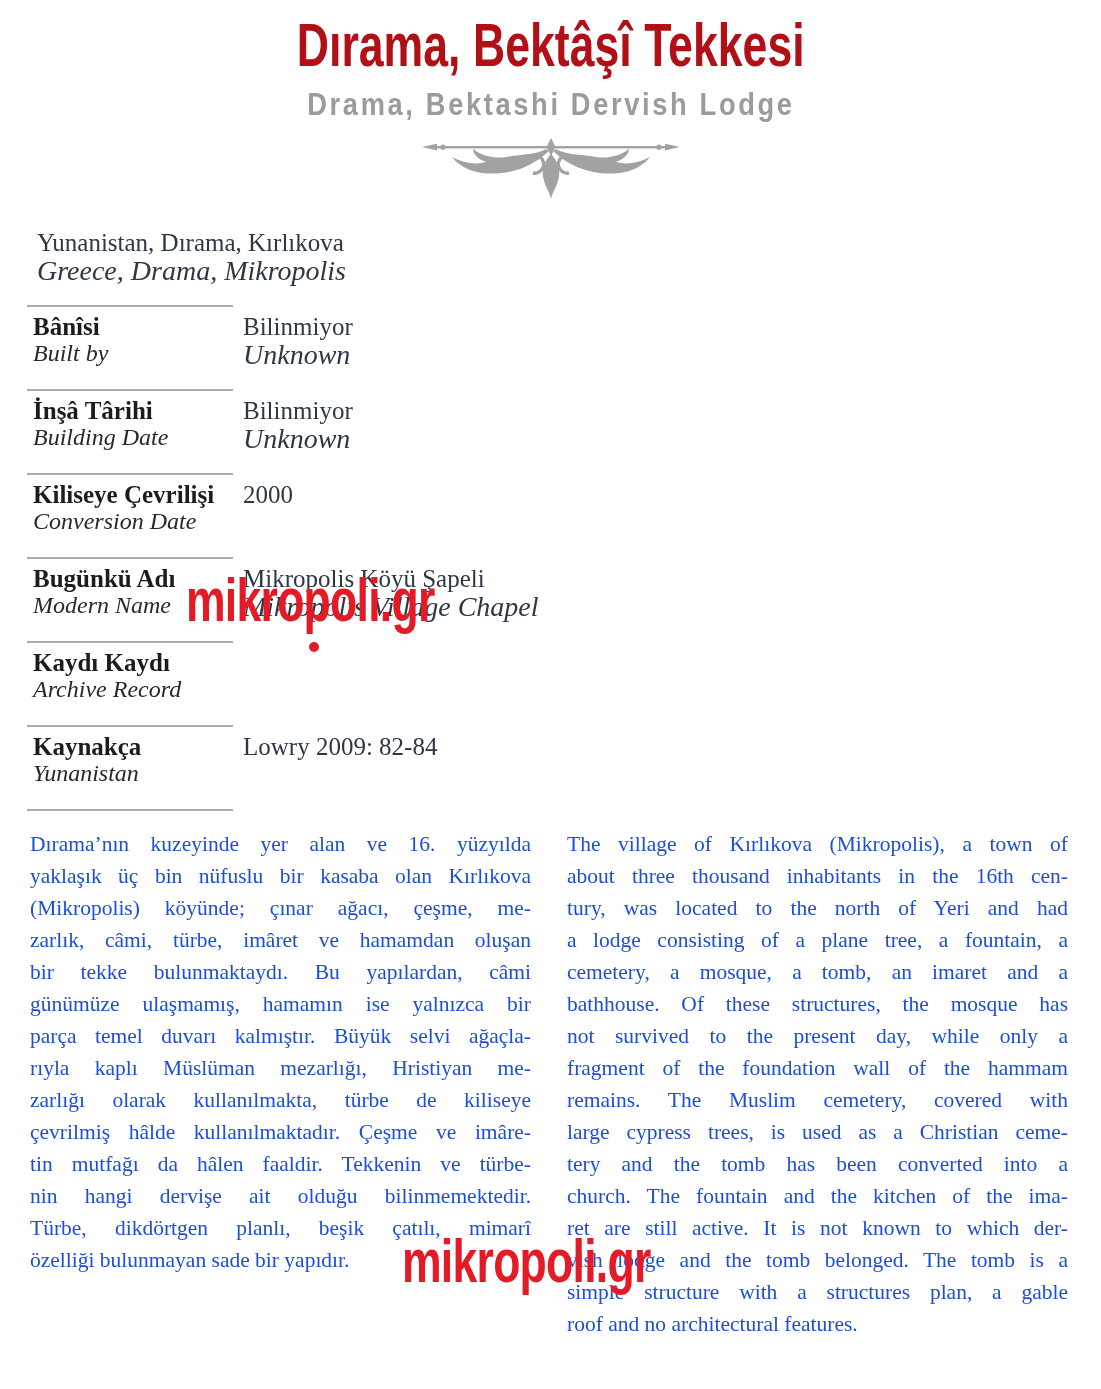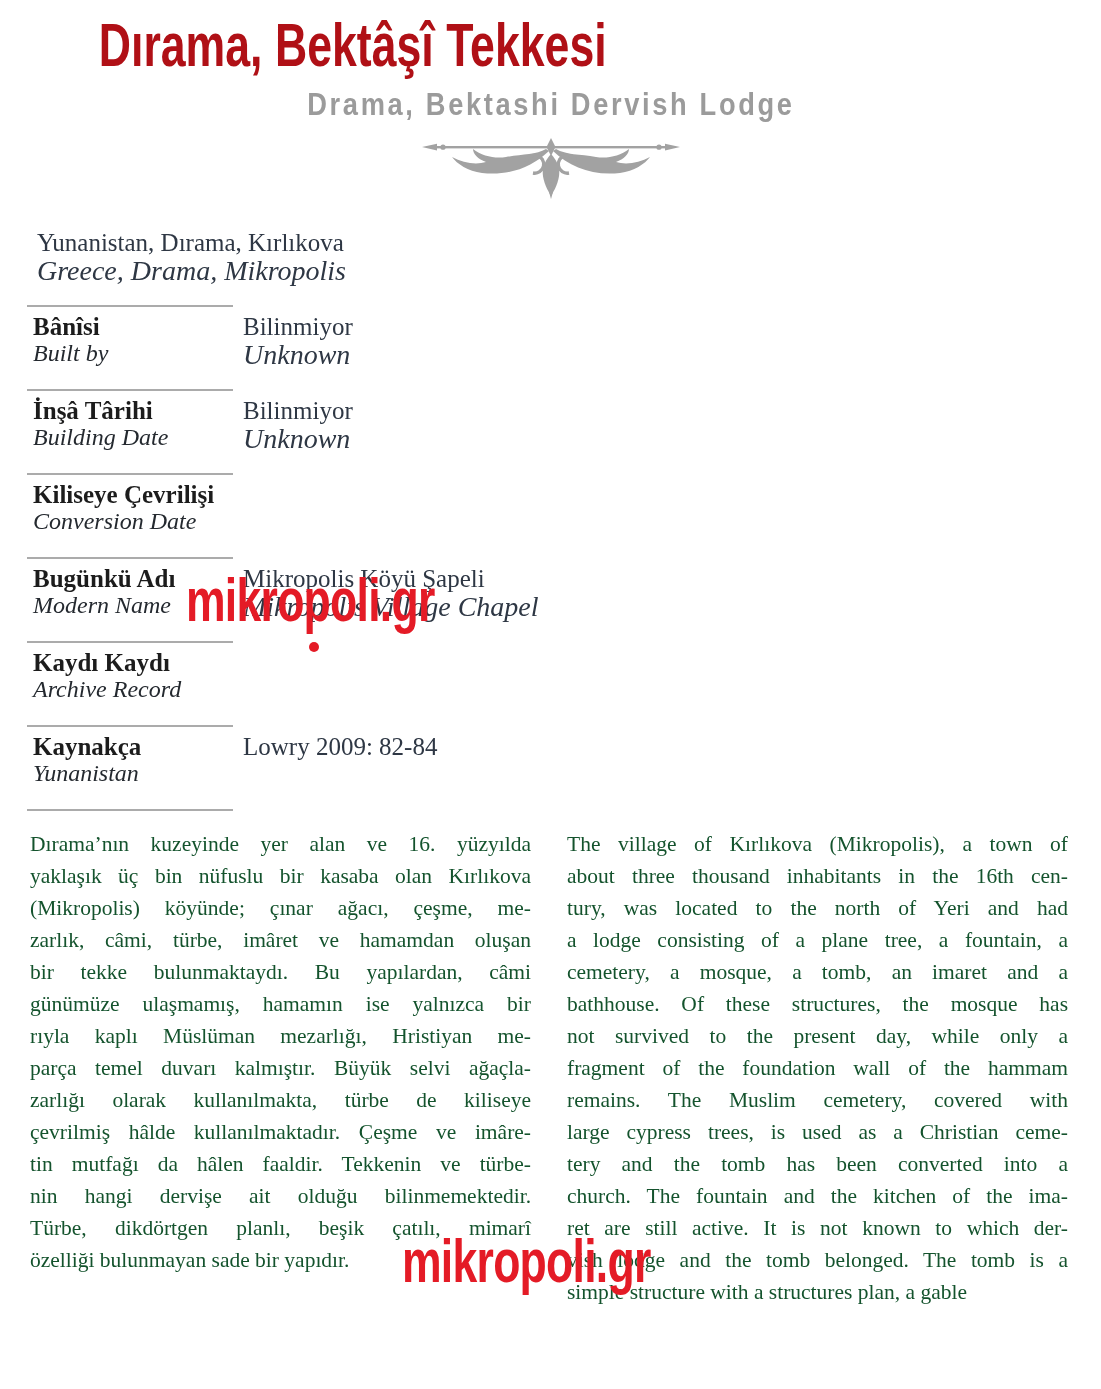--- a/index.html
+++ b/index.html
@@ -1,20 +1,20 @@
 <!DOCTYPE html>
 <html><head>
 <meta charset="utf-8">
 <style>
   html,body{margin:0;padding:0;background:#ffffff;}
   .page{position:relative;width:1101px;height:1389px;background:#ffffff;overflow:hidden;
         font-family:"Liberation Serif", serif;}
 
   
-  .title-wrap{position:absolute;top:12px;left:0;width:100%;}
+  .title-wrap{position:absolute;top:12px;left:0;width:100%;text-align:center;}
   .title-wrap .txt{display:inline-block;font-family:"Liberation Sans", sans-serif;
         font-weight:700;font-size:62px;line-height:1.05;color:#b01016;
         transform:scaleX(0.72);transform-origin:center top;white-space:nowrap;}
   .subtitle-wrap{position:absolute;top:88px;left:0;width:100%;text-align:center;}
   .subtitle-wrap .txt{display:inline-block;font-family:"Liberation Sans", sans-serif;
         font-weight:700;font-size:31px;line-height:1.1;color:#9b9b9b;letter-spacing:3px;
         transform:scaleX(0.88);transform-origin:center top;white-space:nowrap;}
   .ornament{position:absolute;top:134px;left:50%;transform:translateX(-50%);}
 
   
@@ -36,21 +36,21 @@
   .wm{position:absolute;z-index:5;font-family:"Liberation Sans", sans-serif;font-weight:700;
       font-size:61px;line-height:1;color:#e41b26;letter-spacing:-1px;
       transform:scaleX(0.73);transform-origin:left top;white-space:nowrap;}
   .wm-top{left:186px;top:570px;}
   .wm-bottom{left:402px;top:1231px;}
   .wm-dot{position:absolute;z-index:5;left:309px;top:642px;width:10px;height:10px;
       border-radius:50%;background:#e41b26;}
 
   
   .col{position:absolute;top:828px;width:501px;font-size:21.5px;line-height:32px;
-      color:#14532d;}
+      color:#1d4ed8;}
   .col-left{left:30px;}
   .col-right{left:567px;}
   .tline{text-align:justify;text-align-last:justify;height:32px;overflow:visible;
       white-space:nowrap;}
   .tline:last-child{text-align-last:left;}
 </style>
 </head>
 <body>
 
 <div class="page">
@@ -115,20 +115,24 @@
           <div class="value-tr">Bilinmiyor</div>
           <div class="value-en">Unknown</div>
         </div>
       </div>
 
       <div class="inforow">
         <div class="cell-label">
           <div class="label-tr">Kiliseye Çevrilişi</div>
           <div class="label-en">Conversion Date</div>
         </div>
+        <div class="cell-value">
+          <div class="value-tr">2000</div>
+
+        </div>
       </div>
 
       <div class="inforow">
         <div class="cell-label">
           <div class="label-tr">Bugünkü Adı</div>
           <div class="label-en">Modern Name</div>
         </div>
         <div class="cell-value">
           <div class="value-tr">Mikropolis Köyü Şapeli</div>
           <div class="value-en">Mikropolis Village Chapel</div>
@@ -169,23 +173,23 @@
       <div class="tline">yaklaşık üç bin nüfuslu bir kasaba olan Kırlıkova</div>
 
       <div class="tline">(Mikropolis) köyünde; çınar ağacı, çeşme, me-</div>
 
       <div class="tline">zarlık, câmi, türbe, imâret ve hamamdan oluşan</div>
 
       <div class="tline">bir tekke bulunmaktaydı. Bu yapılardan, câmi</div>
 
       <div class="tline">günümüze ulaşmamış, hamamın ise yalnızca bir</div>
 
+      <div class="tline">parça temel duvarı kalmıştır. Büyük selvi ağaçla-</div>
+
       <div class="tline">rıyla kaplı Müslüman mezarlığı, Hristiyan me-</div>
-
-      <div class="tline">parça temel duvarı kalmıştır. Büyük selvi ağaçla-</div>
 
       <div class="tline">zarlığı olarak kullanılmakta, türbe de kiliseye</div>
 
       <div class="tline">çevrilmiş hâlde kullanılmaktadır. Çeşme ve imâre-</div>
 
       <div class="tline">tin mutfağı da hâlen faaldir. Tekkenin ve türbe-</div>
 
       <div class="tline">nin hangi dervişe ait olduğu bilinmemektedir.</div>
 
       <div class="tline">Türbe, dikdörtgen planlı, beşik çatılı, mimarî</div>
@@ -218,15 +222,16 @@
       <div class="tline">tery and the tomb has been converted into a</div>
 
       <div class="tline">church. The fountain and the kitchen of the ima-</div>
 
       <div class="tline">ret are still active. It is not known to which der-</div>
 
       <div class="tline">vish lodge and the tomb belonged. The tomb is a</div>
 
       <div class="tline">simple structure with a structures plan, a gable</div>
 
+      <div class="tline">roof and no architectural features.</div>
     </div>
 
 </div>
 
 </body></html>

